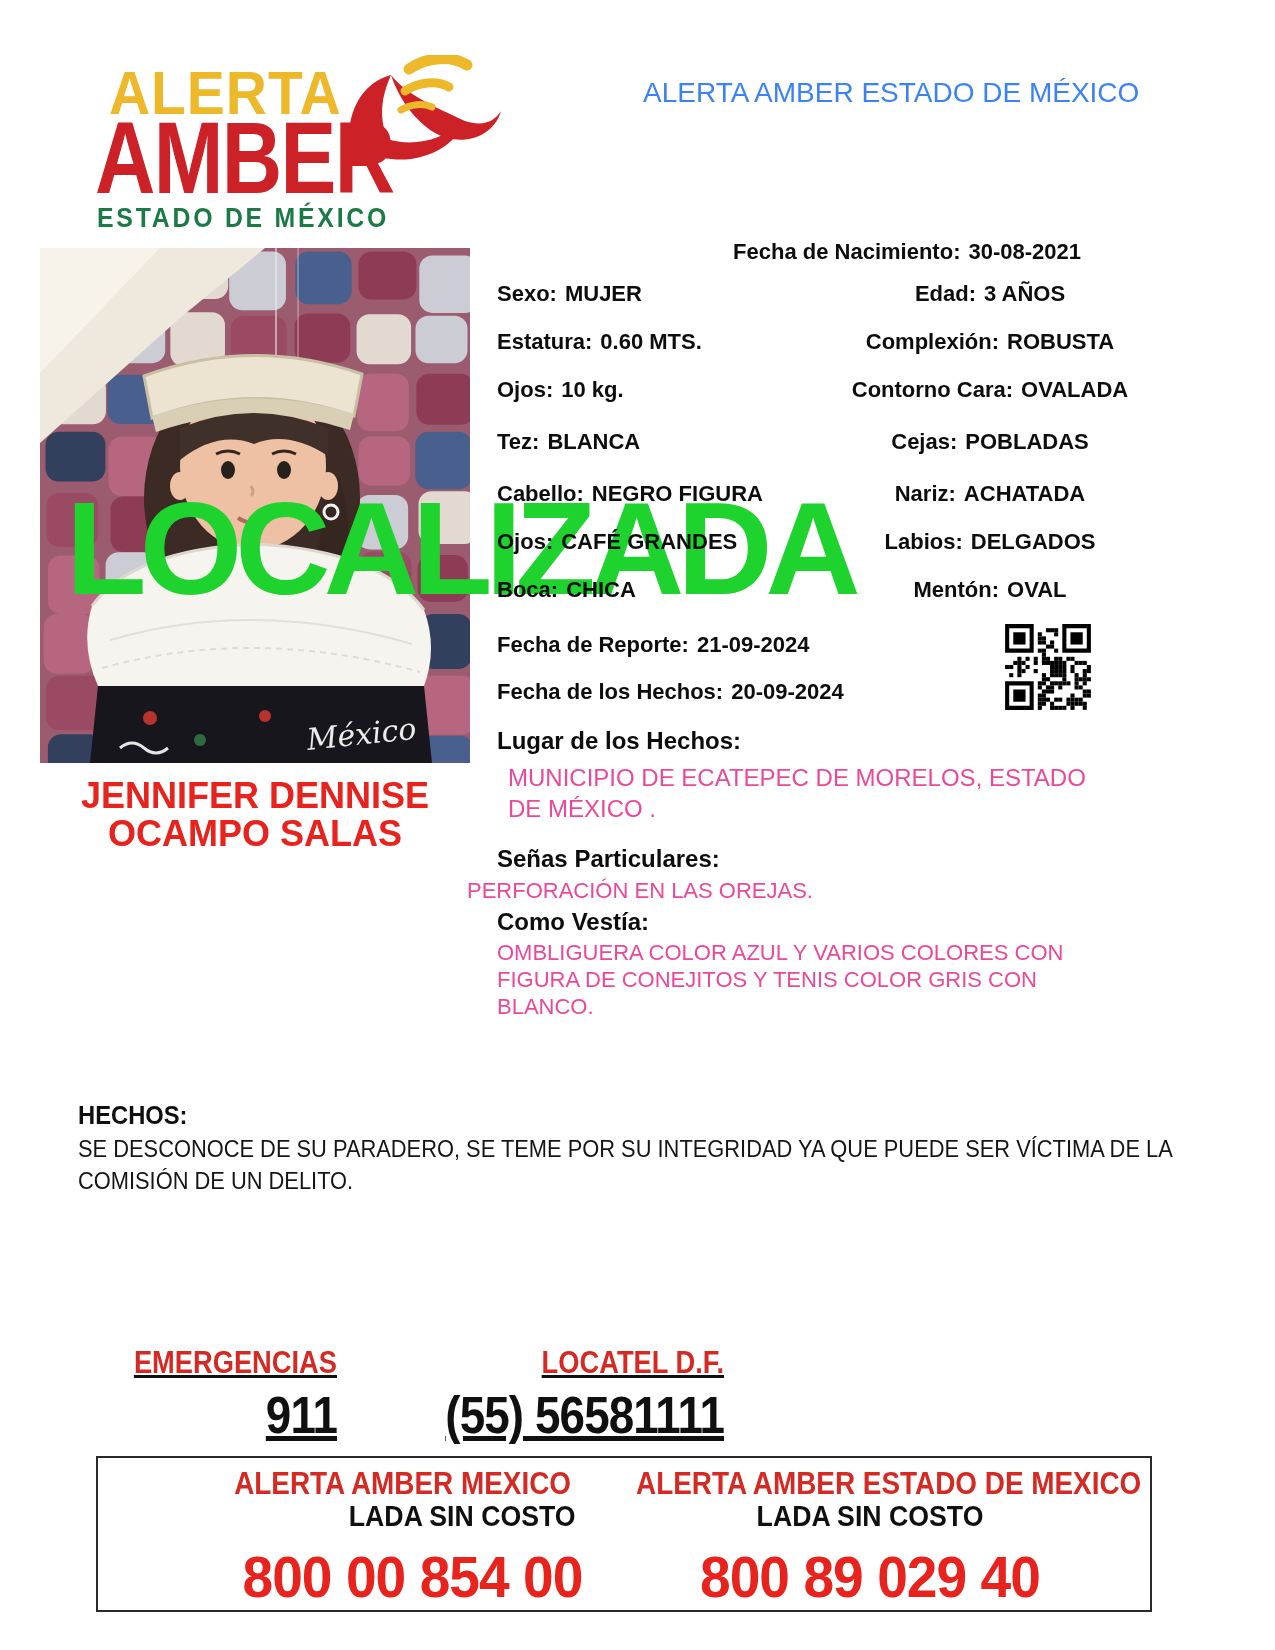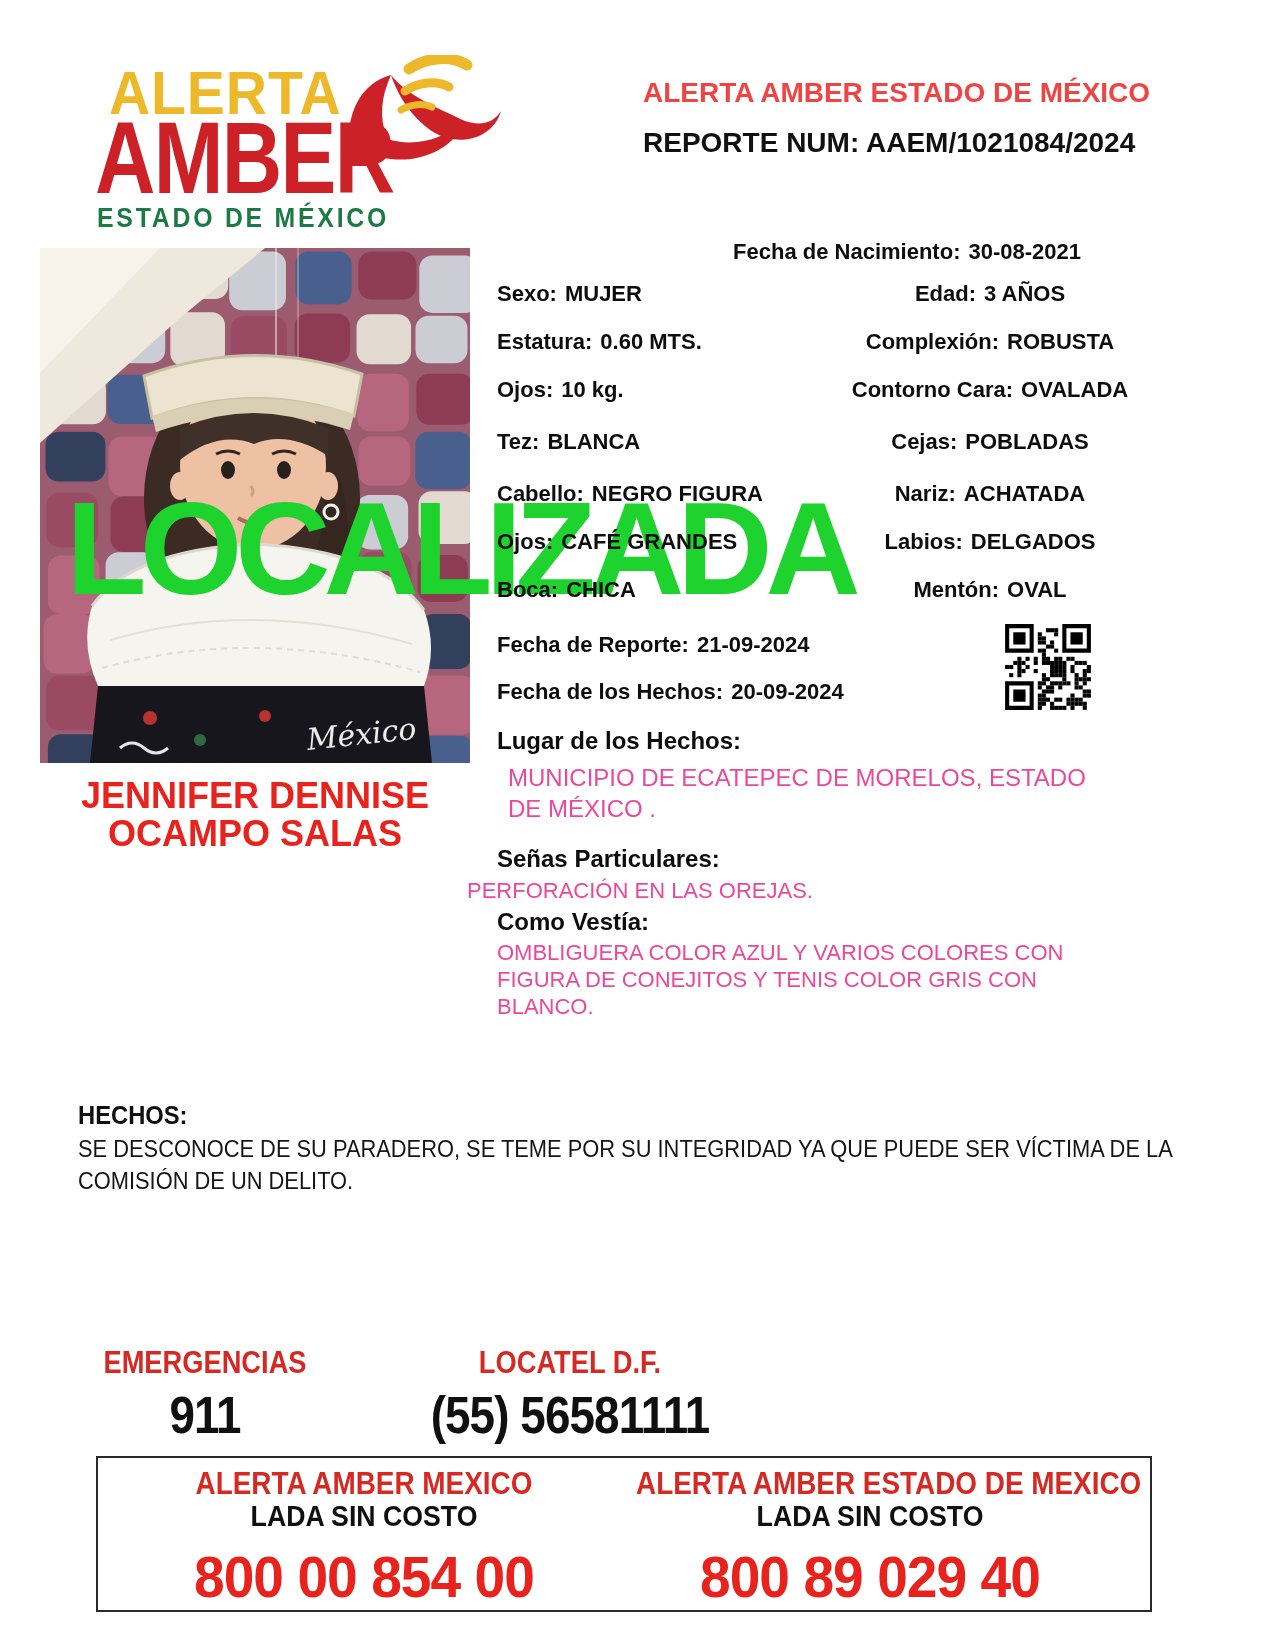--- a/index.html
+++ b/index.html
@@ -10,21 +10,21 @@
   
   .logo{position:absolute;left:95px;top:40px;width:400px;height:180px;}
   .logo-alerta{position:absolute;left:14px;top:2px;font-size:62px;font-weight:bold;
     color:var(--logo_yellow,#edb829);letter-spacing:1px;transform:scaleX(.92);transform-origin:left;}
   .logo-amber{position:absolute;left:0;top:52px;font-size:102px;font-weight:bold;
     color:var(--logo_red,#cd2128);letter-spacing:-2px;transform:scaleX(.82);transform-origin:left;line-height:1;}
   .logo-estado{position:absolute;left:2px;top:148px;font-size:27px;font-weight:bold;
     color:var(--logo_green,#1b7a45);letter-spacing:3px;transform:scaleX(.92);transform-origin:left;}
   .logo-swoosh{position:absolute;left:248px;top:0px;}
   
-  .hdr-title{position:absolute;left:643px;top:62px;width:520px;font-size:28px;font-weight:bold;color:#ef4444;}
+  .hdr-title{position:absolute;left:643px;top:62px;width:520px;font-size:28px;font-weight:normal;color:#3b82f6;}
   .hdr-report{position:absolute;left:643px;top:112px;width:540px;font-size:28px;font-weight:bold;color:#111;}
   
   .photo{position:absolute;left:40px;top:233px;width:430px;height:515px;z-index:1;overflow:hidden;}
   .localizada{position:absolute;left:66px;top:468px;z-index:5;font-size:132px;line-height:1;
     font-weight:bold;color:var(--green,#1fd32e);letter-spacing:-7px;white-space:nowrap;}
   .name{position:absolute;left:40px;top:762px;width:430px;text-align:center;z-index:2;
     color:var(--red,#e8221c);font-weight:bold;font-size:36px;line-height:38px;}
   
   .row{position:absolute;font-weight:bold;font-size:22px;white-space:nowrap;z-index:6;color:#0d0d0d;}
   .row .val{margin-left:8px;}
@@ -34,32 +34,32 @@
   .sect-label{position:absolute;left:497px;font-weight:bold;font-size:24px;z-index:6;color:#0d0d0d;}
   .sect-value{position:absolute;font-weight:normal;font-size:23px;z-index:6;color:#ec4899;line-height:31px;}
   
   .qr{position:absolute;left:1000px;top:604px;width:96px;height:96px;z-index:2;}
   
   .hechos-label{position:absolute;left:78px;top:1086px;font-size:25px;font-weight:bold;
     transform:scaleX(.95);transform-origin:left;z-index:2;}
   .hechos-value{position:absolute;left:78px;top:1118px;width:1200px;font-size:23px;line-height:32px;
     transform:scaleX(.95);transform-origin:left;z-index:2;color:#151515;}
   
-  .contact{position:absolute;text-align:center;z-index:2;}
+  .contact{position:absolute;text-align:right;z-index:2;text-decoration:underline;}
   .contact-name{color:var(--red_dark,#d42a23);font-weight:bold;font-size:31px;
     transform:scaleX(.88);transform-origin:center;}
   .contact-number{color:#101010;font-weight:bold;font-size:52px;letter-spacing:-1px;margin-top:4px;
     transform:scaleX(.88);transform-origin:center;white-space:nowrap;}
   .c1{left:55px;top:1330px;width:300px;}
   .c2{left:395px;top:1330px;width:350px;}
   .c3{left:790px;top:1330px;width:390px;}
   
   .lada-box{position:absolute;left:96px;top:1441px;width:1052px;height:152px;border:2px solid #2a2a2a;z-index:2;background:#fff;}
   .lada-col{position:absolute;top:8px;text-align:center;}
-  .lada-left{left:36px;width:460px;}
+  .lada-left{left:36px;width:460px;text-align:right;}
   .lada-right{left:512px;width:520px;}
   .lada-title{color:var(--red_dark,#d42a23);font-weight:bold;font-size:31px;
     transform:scaleX(.9);transform-origin:center;white-space:nowrap;}
   .lada-sub{color:#101010;font-weight:bold;font-size:29px;margin-top:-2px;
     transform:scaleX(.92);transform-origin:center;}
   .lada-number{color:var(--red,#e8221c);font-weight:bold;font-size:58px;margin-top:10px;
     transform:scaleX(.95);transform-origin:center;white-space:nowrap;letter-spacing:-1px;}
 </style>
 </head>
 <body>
@@ -73,21 +73,20 @@
       <path d="M6,100 C2,58 18,28 48,20 C38,42 36,62 44,84 C70,92 98,86 122,66 C112,92 80,108 48,104 C30,102 14,102 6,100 Z" fill="#cd2128"></path>
       <path d="M48,20 C64,40 92,52 122,66 C140,72 152,66 158,56 C150,84 116,92 92,78 C72,66 56,44 48,20 Z" fill="#cd2128"></path>
       <path d="M66,14 C84,2 108,0 124,10" stroke="#edb829" stroke-width="11" fill="none" stroke-linecap="round"></path>
       <path d="M62,36 C76,27 94,25 106,32" stroke="#edb829" stroke-width="9" fill="none" stroke-linecap="round"></path>
       <path d="M58,55 C68,49 80,48 89,52" stroke="#edb829" stroke-width="7" fill="none" stroke-linecap="round"></path>
     </svg>
     <div class="logo-estado">ESTADO DE MÉXICO</div>
   </div>
 
   <div class="hdr-title">ALERTA AMBER ESTADO DE MÉXICO</div>
-  <div class="hdr-report">REPORTE NUM: AAEM/1021084/2024</div>
 
   <div class="photo">
     <svg width="430" height="515" viewBox="0 0 430 515">
       <rect x="0" y="0" width="430" height="515" fill="#9b5c70"></rect>
       <g opacity="0.95">
           <rect x="6.582336334317148" y="4.795588732601884" width="55.42291999115744" height="59.819286591289234" rx="13" fill="#9c4a63"></rect>
           <rect x="68.17521762995759" y="8.21936130766727" width="59.15326595732628" height="47.04383564043969" rx="13" fill="#5d7396"></rect>
           <rect x="128.25780296384255" y="4.160127819124669" width="59.92760122284647" height="46.82647752800327" rx="13" fill="#e6e1d7"></rect>
           <rect x="189.1815211773764" y="3.4319609778150735" width="56.73684254602382" height="58.9361889422574" rx="13" fill="#cfd4da"></rect>
           <rect x="255.44734215943484" y="3.382277727305087" width="56.18118673850837" height="52.943419936552374" rx="13" fill="#45608f"></rect>

